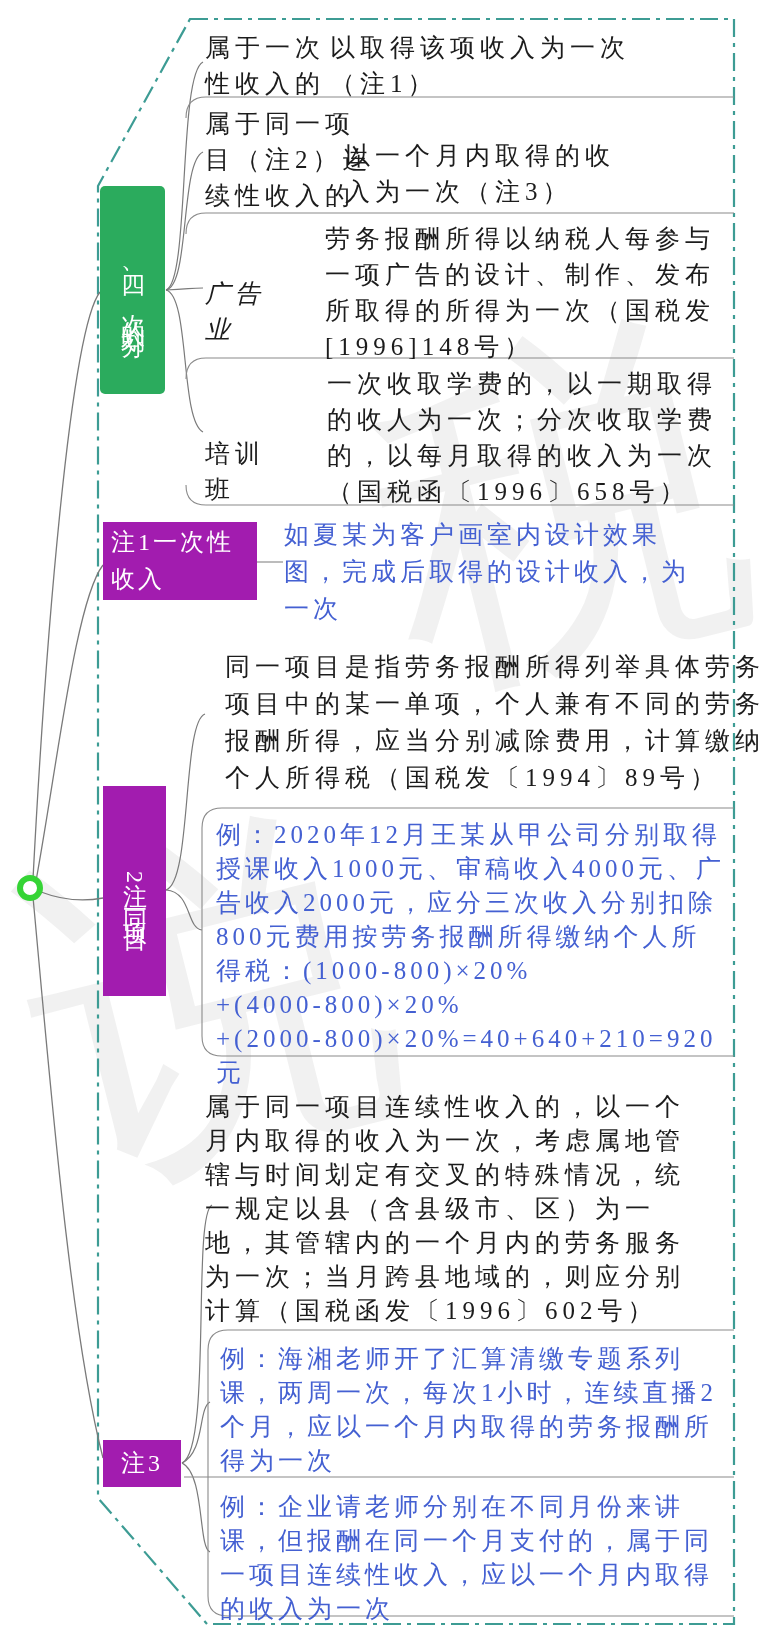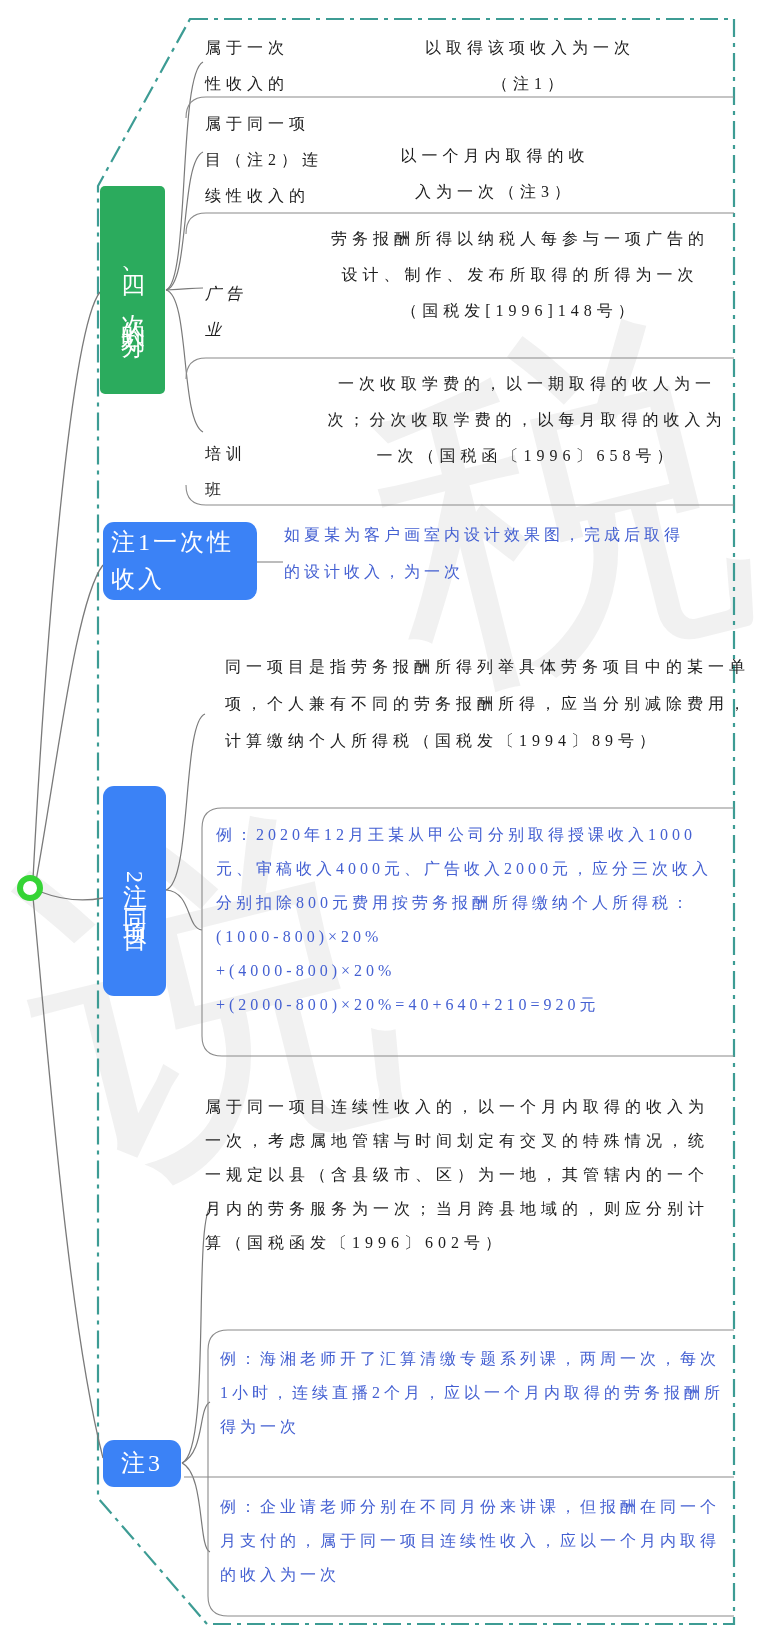--- a/index.html
+++ b/index.html
@@ -1,25 +1,25 @@
 <!DOCTYPE html>
 <html><head>
 <meta charset="utf-8">
 <style>
   html,body{margin:0;padding:0;background:#fff;}
   .canvas{position:relative;width:774px;height:1650px;background:#fff;overflow:hidden;
           font-family:"Liberation Serif","DejaVu Serif",serif;}
   .wm{position:absolute;z-index:0;color:rgba(60,60,60,0.07);font-size:360px;line-height:1;
       transform:rotate(-14deg);user-select:none;}
   svg.lines{position:absolute;left:0;top:0;z-index:1;}
-  .txt{position:absolute;z-index:2;color:#1c1c1c;font-size:16px;line-height:36px;letter-spacing:5px;}
+  .txt{position:absolute;z-index:2;color:#1c1c1c;font-size:25px;line-height:36px;letter-spacing:5px;}
   .pre{white-space:pre-line;}
-  .ctr{text-align:center;}
+  .ctr{}
   .blue{color:#4460d2;letter-spacing:4px;line-height:34px;}
-  .box{position:absolute;z-index:2;background:#3b82f6;color:#fff;border-radius:11px;
+  .box{position:absolute;z-index:2;background:#a21caf;color:#fff;border-radius:0;
        display:flex;align-items:center;justify-content:center;font-size:24px;letter-spacing:3px;line-height:37px;}
   .green{background:#2bab5d;border-radius:5px;}
   .vert{writing-mode:vertical-rl;letter-spacing:7px;}
 </style>
 </head>
 <body>
 
 <div class="canvas">
 
   <span class="wm" style="left:380px;top:330px;">税</span>

